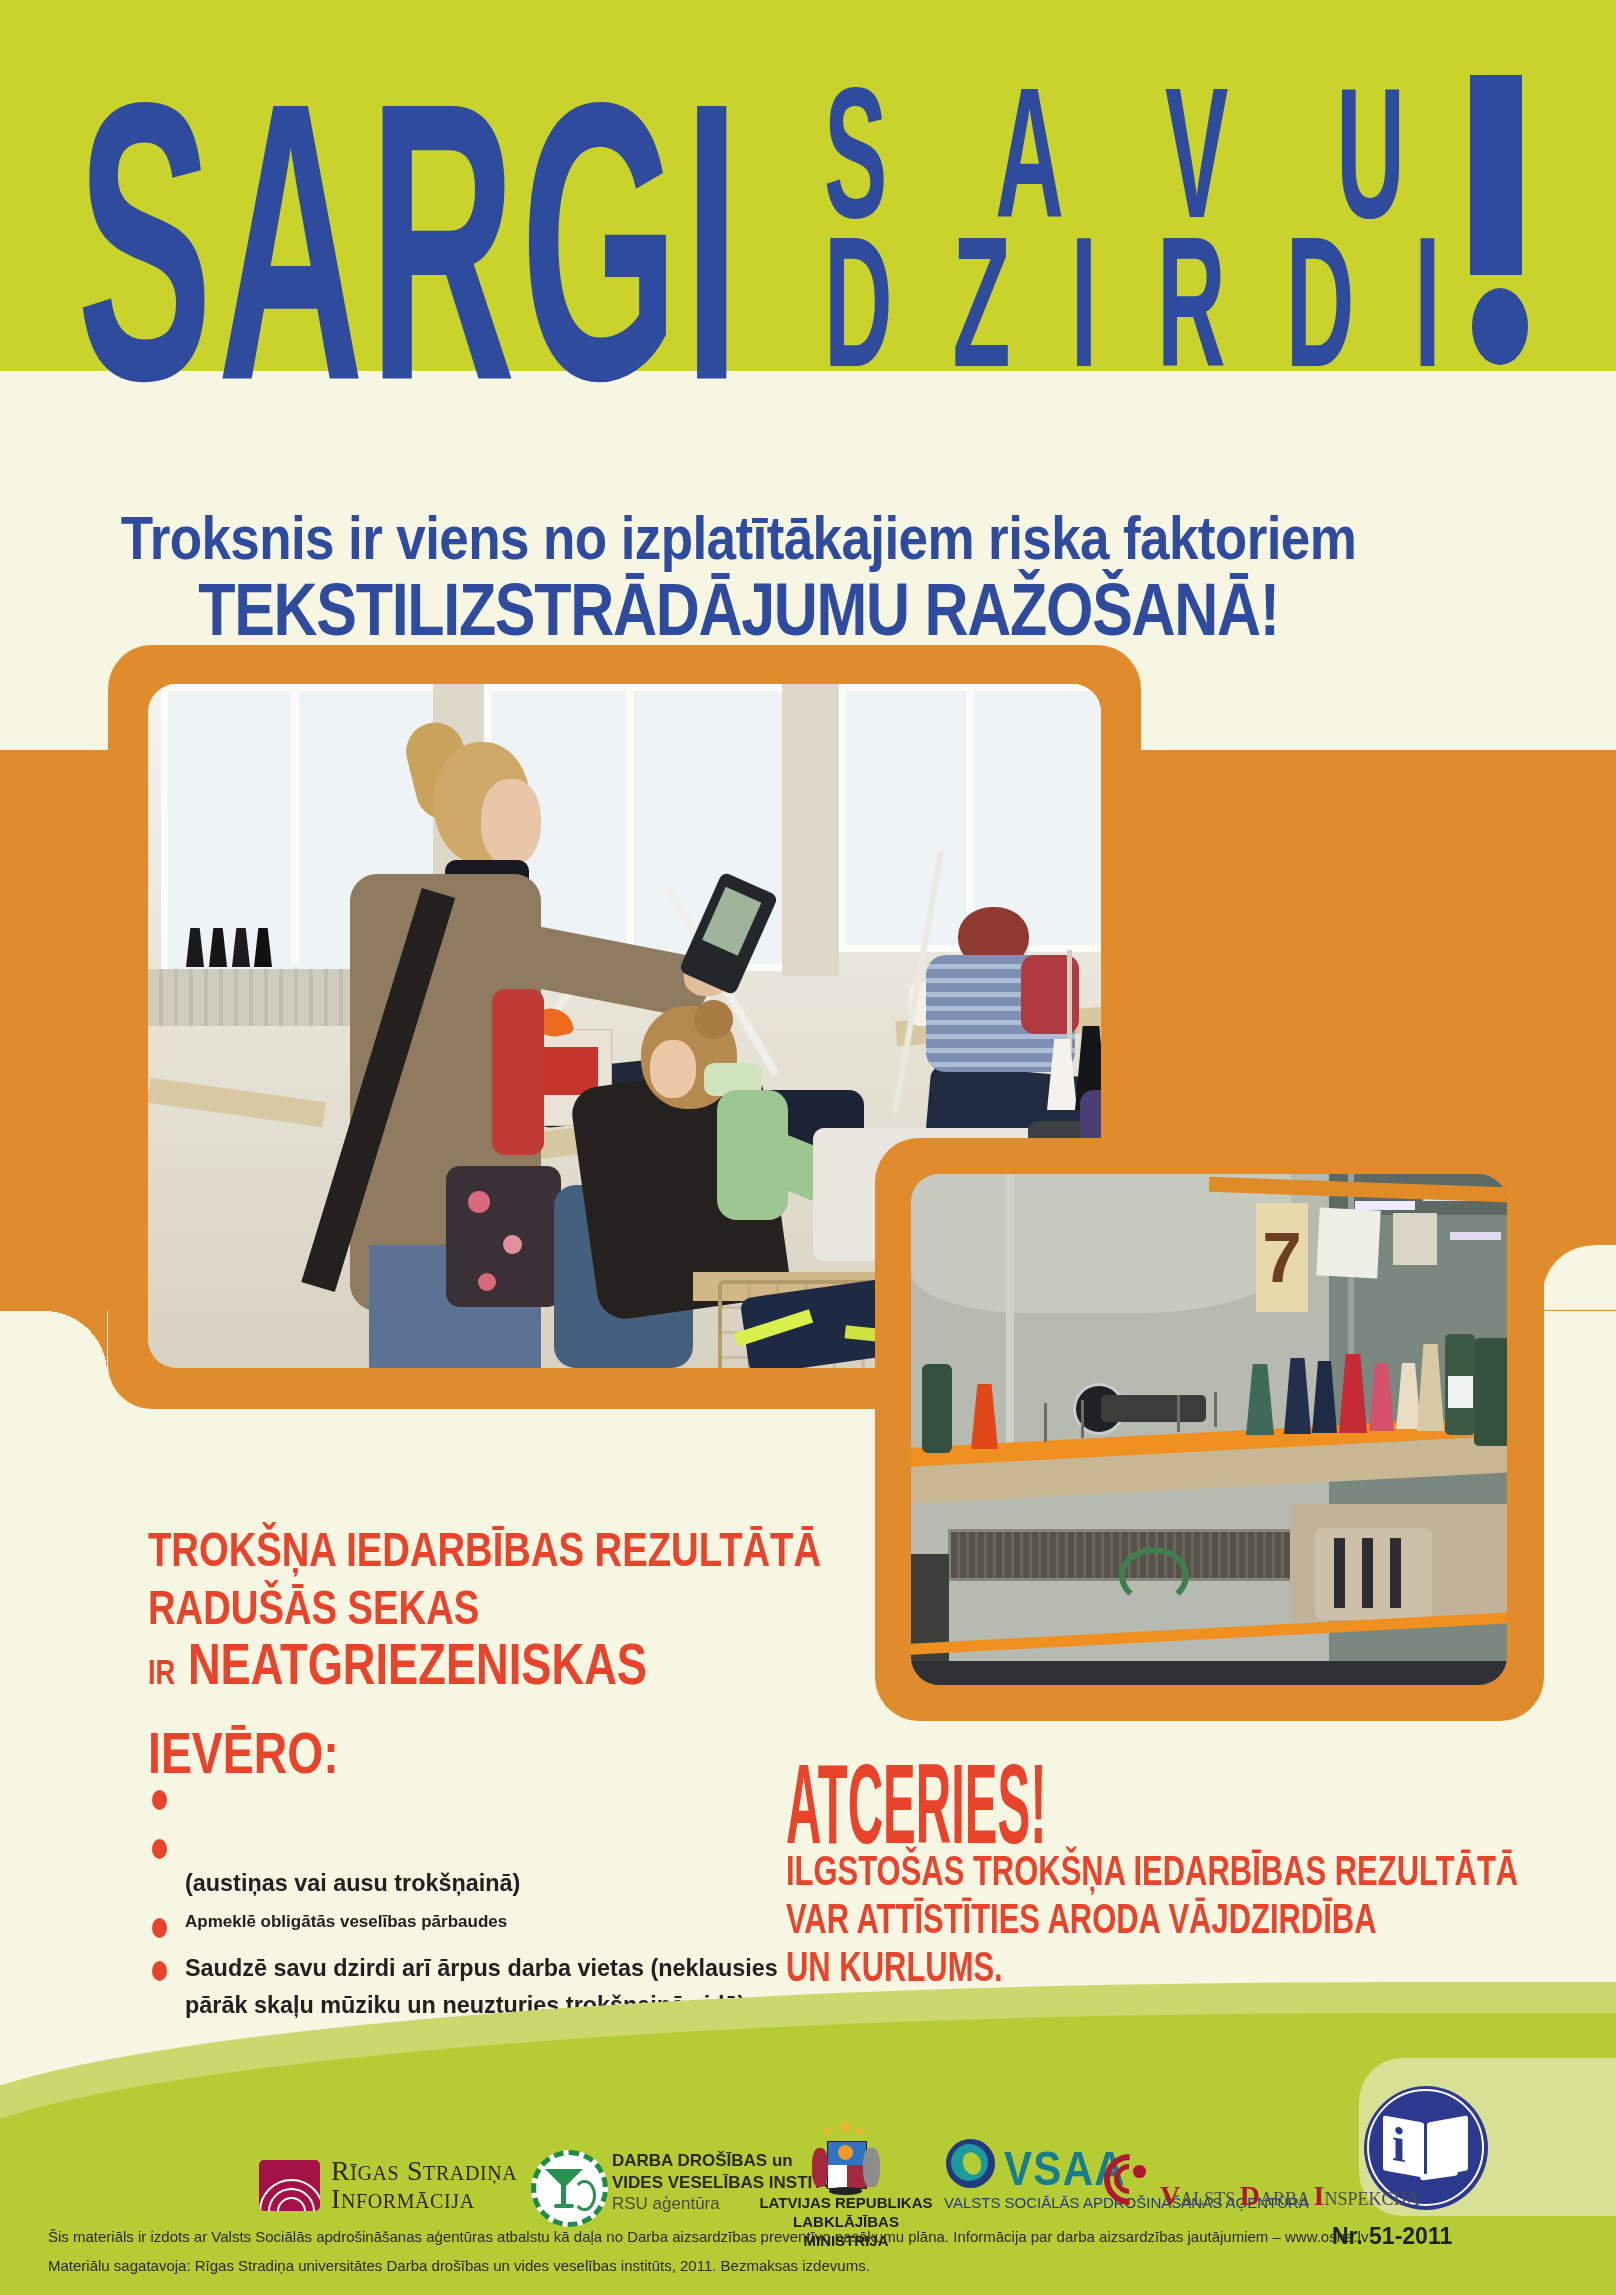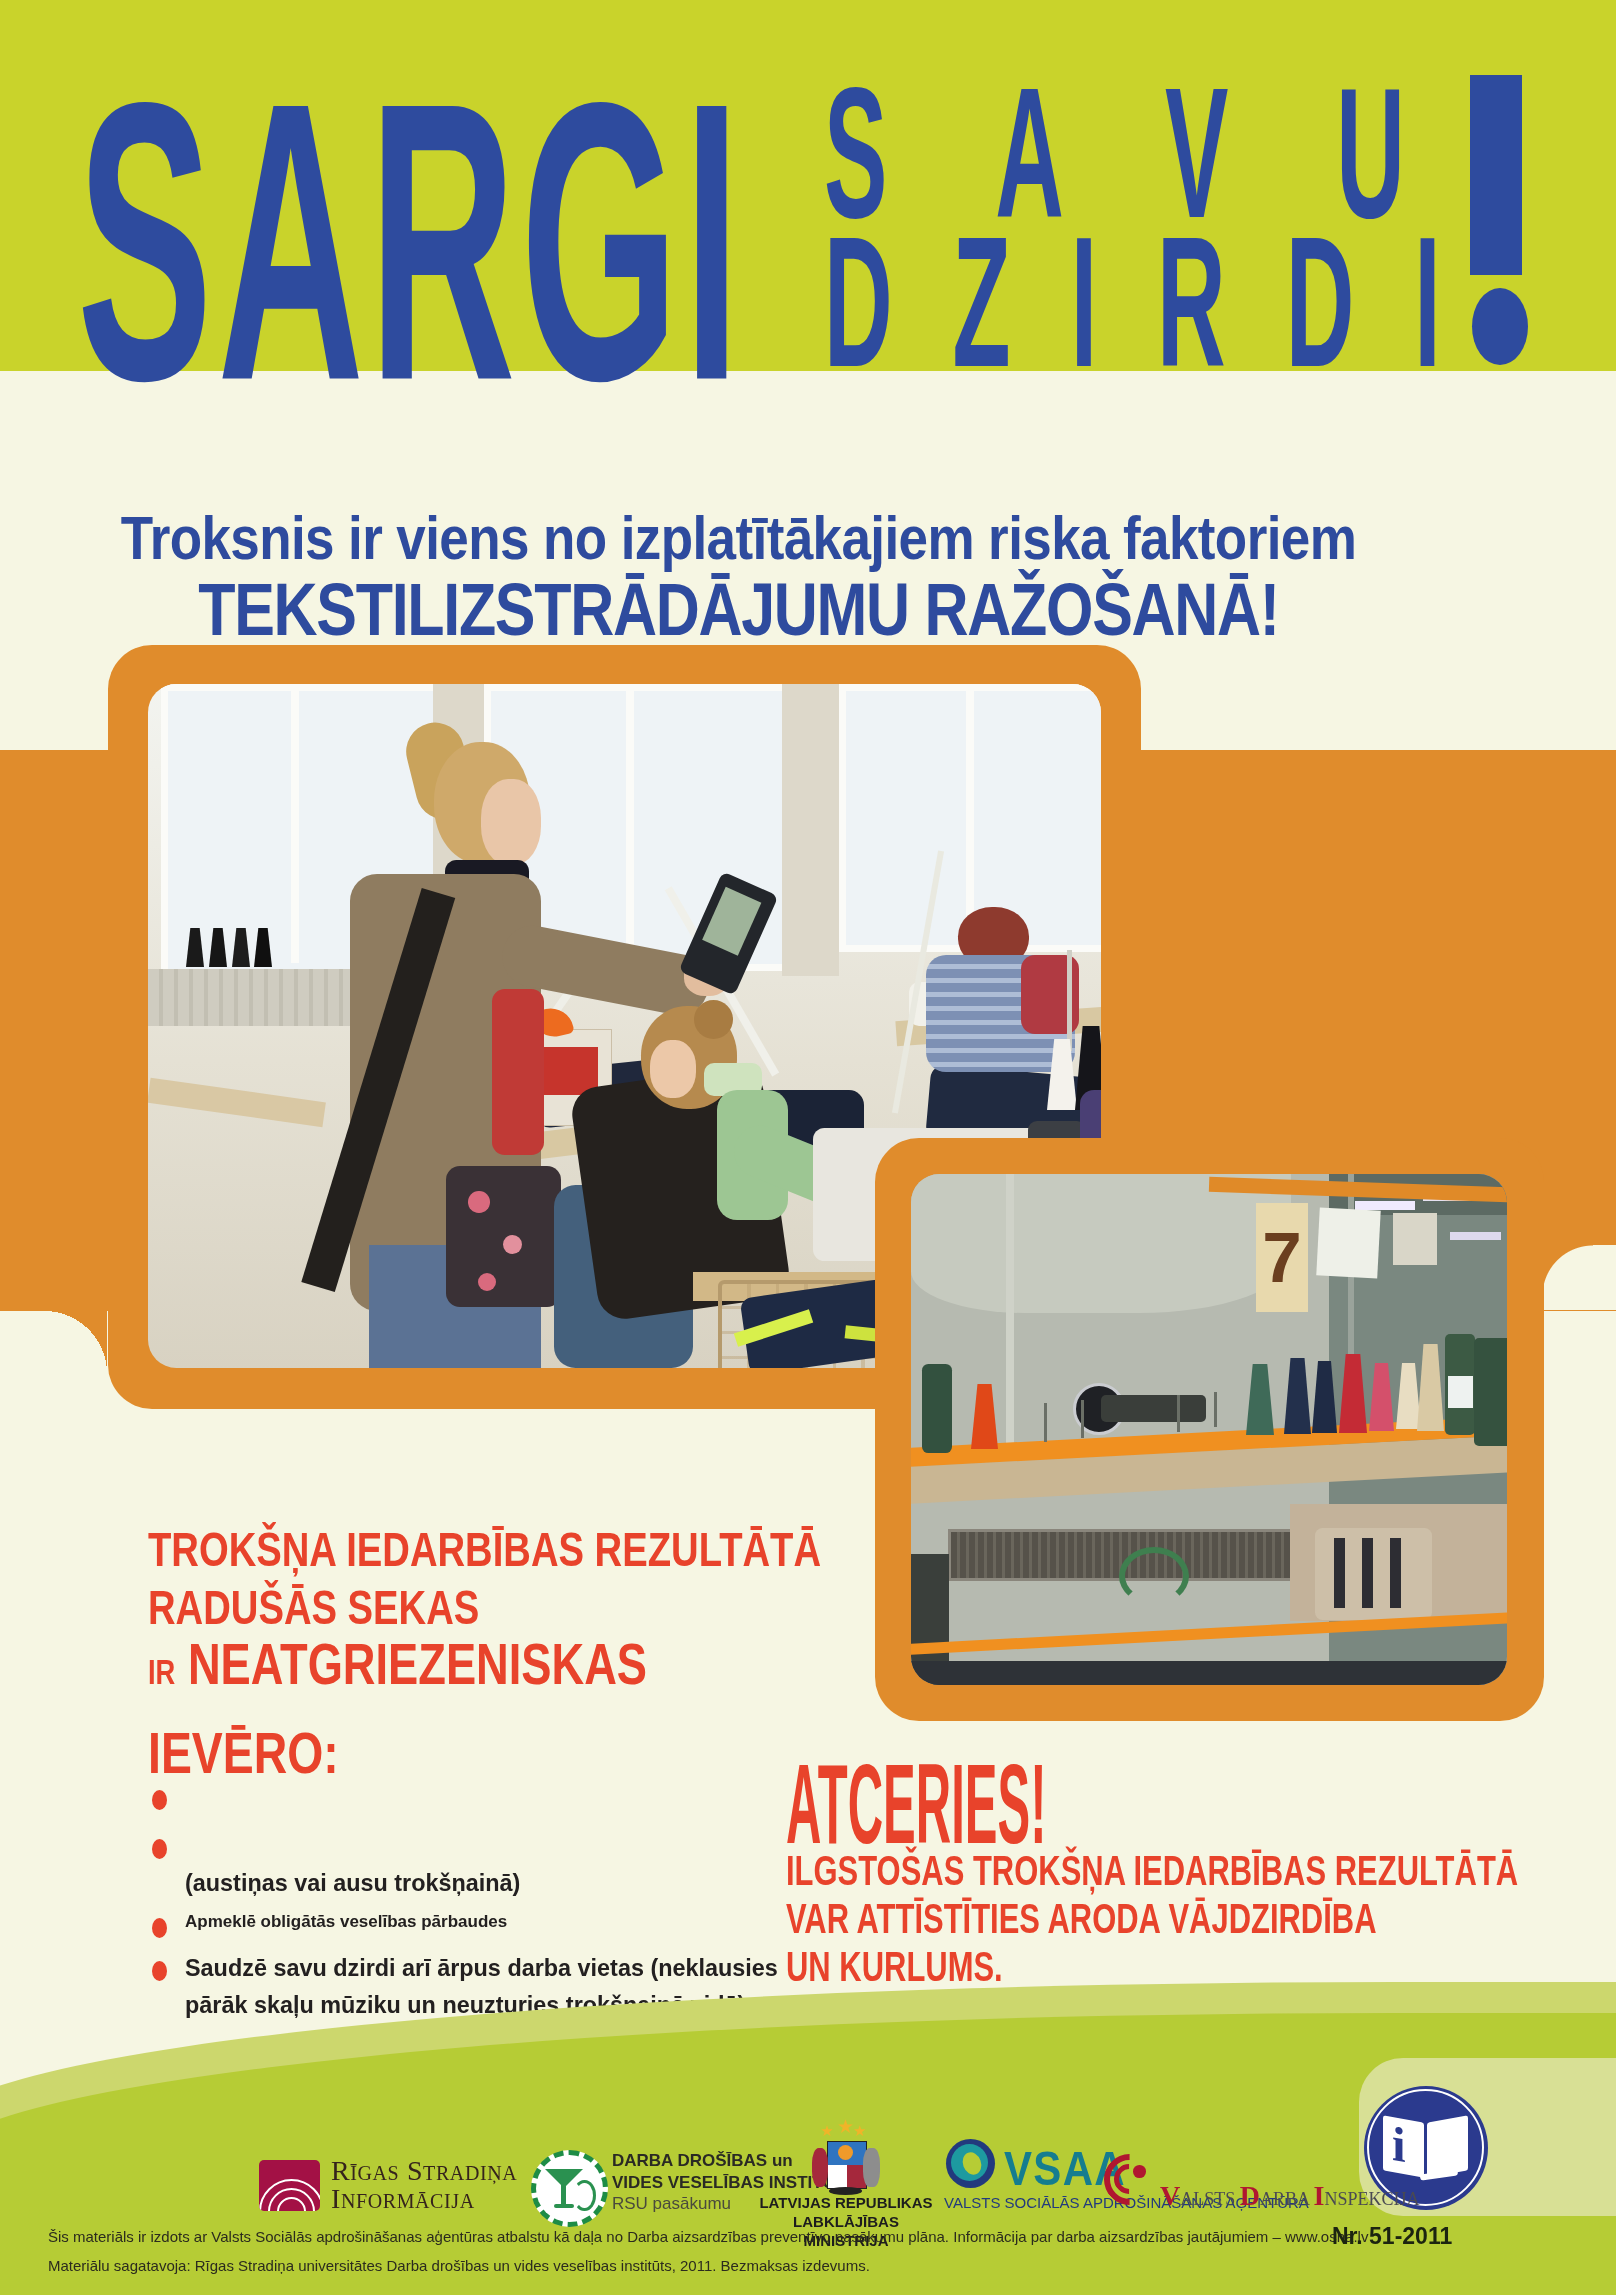--- a/index.html
+++ b/index.html
@@ -226,21 +226,21 @@
 
   <div class="abs" style="left:531px;top:2150px;width:67px;height:67px;background:#ffffff;border:5.7px dashed #1e8c46;border-radius:50%;">
     <div class="abs" style="left:9px;top:14px;width:38px;height:19px;background:#2a9150;clip-path:polygon(0 0,100% 0,50% 100%);"></div>
     <div class="abs" style="left:25px;top:30px;width:5px;height:20px;background:#2a9150;"></div>
     <div class="abs" style="left:18px;top:49px;width:20px;height:4.4px;background:#2a9150;border-radius:2.5px;"></div>
     <div class="abs" style="left:37px;top:25px;width:16.5px;height:25px;border:3.8px solid #2a9150;border-left-color:transparent;border-radius:50%;"></div>
   </div>
   <div class="abs" style="left:612px;top:2150px;font-size:17px;line-height:21.5px;color:#2a2a24;font-weight:bold;">
     <div>DARBA DROŠĪBAS un</div>
     <div>VIDES VESELĪBAS INSTITŪTS</div>
-    <div style="font-weight:normal;color:#4a4a3c;">RSU pasākumu</div>
+    <div style="font-weight:normal;color:#4a4a3c;">RSU aģentūra</div>
   </div>
 
   <div class="abs" style="left:814px;top:2124px;width:63px;height:67px;">
     <span style="position:absolute;left:23px;top:-9px;color:#f0b429;font-size:19px;">★</span>
     <span style="position:absolute;left:6.3px;top:-2.5px;color:#f0b429;font-size:15px;">★</span>
     <span style="position:absolute;left:39px;top:-2.5px;color:#f0b429;font-size:15px;">★</span>
     <div class="abs" style="left:12.7px;top:16.5px;width:38px;height:46px;border:1.9px solid #222;background:linear-gradient(#2f74c0 0 50%,#fff 50% 100%);">
       <div class="abs" style="left:10px;top:3.8px;width:15px;height:15px;background:#f09a2a;border-radius:50%;"></div>
       <div class="abs" style="left:19px;top:23px;width:19px;height:23px;background:#a5283c;"></div>
     </div>

